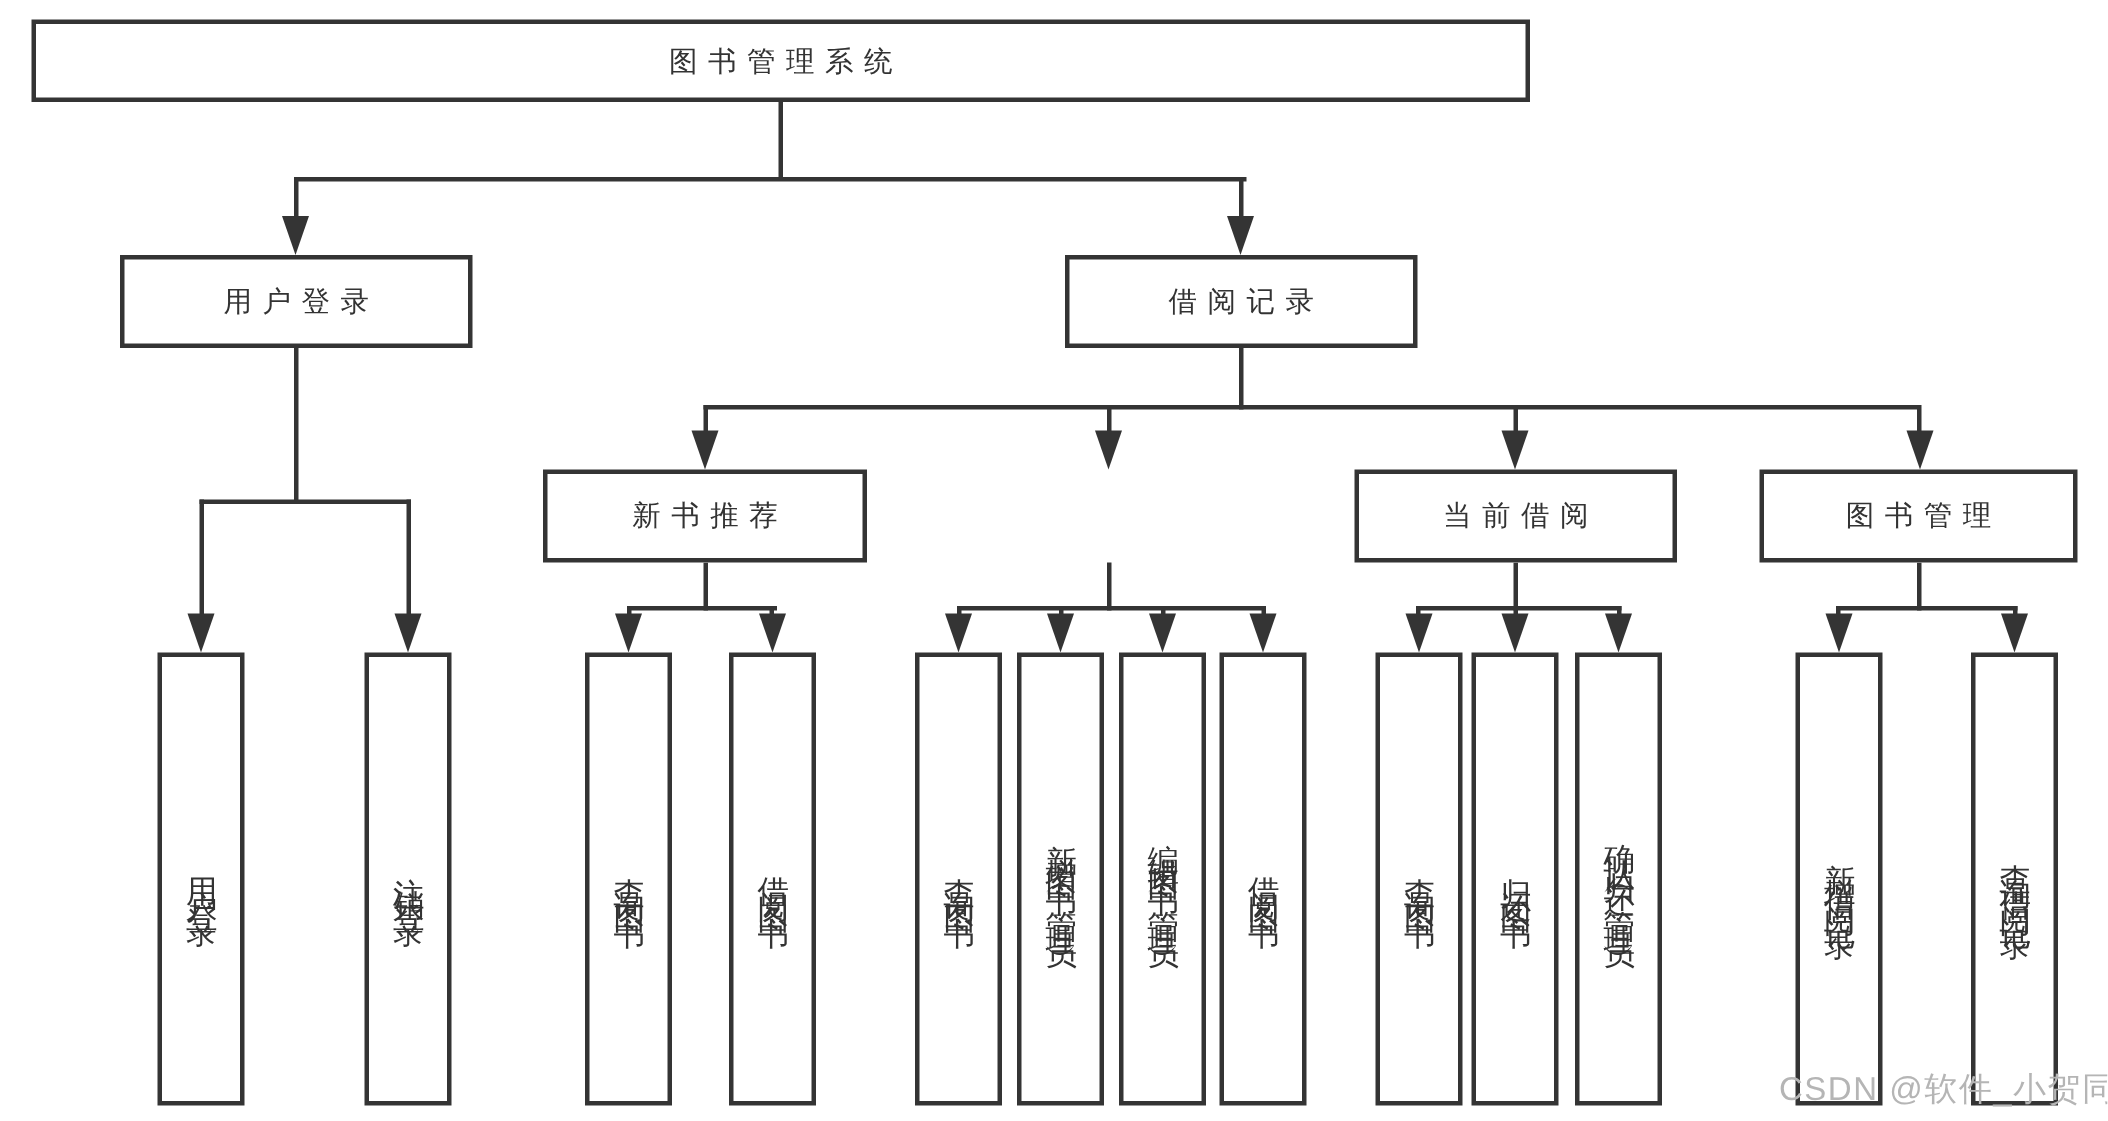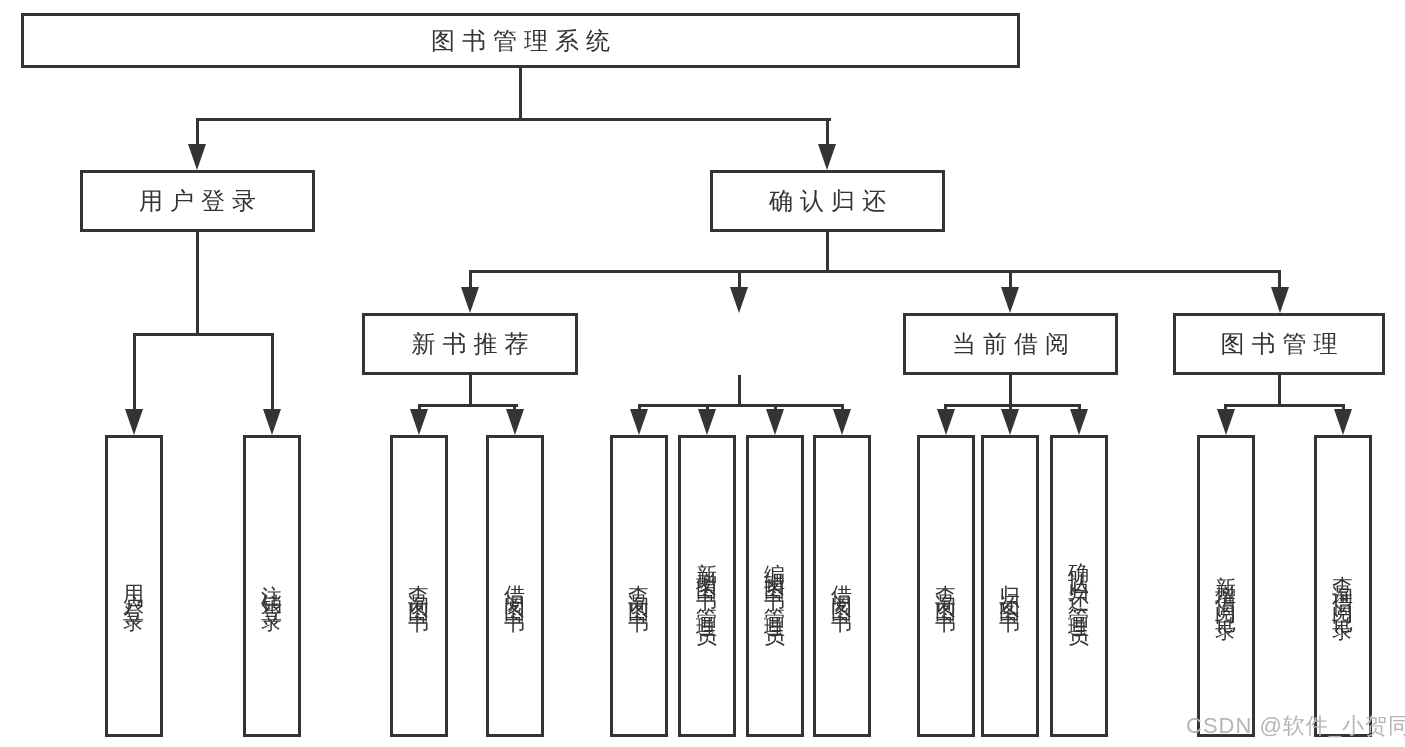--- a/index.html
+++ b/index.html
@@ -21,21 +21,21 @@
     box-sizing:border-box;
     background:#fff;
     border:3px solid var(--line);
     display:flex;
     align-items:center;
     justify-content:center;
     color:var(--text);
     z-index:2;
   }
   .node.h span{
-    font-size:24px;
+    font-size:19px;
     letter-spacing:7px;
     padding-left:7px;
     white-space:nowrap;
   }
   .node.v span{
     writing-mode:vertical-rl;
     text-orientation:mixed;
     font-size:21px;
     line-height:1.1;
     letter-spacing:9px;
@@ -70,21 +70,21 @@
 <div class="canvas">
 
   <div class="node h" style="left:21px;top:13px;width:999px;height:55px">
     <span>图书管理系统</span>
   </div>
 
   <div class="node h" style="left:80px;top:170px;width:235px;height:62px">
     <span>用户登录</span>
   </div>
   <div class="node h" style="left:710px;top:170px;width:235px;height:62px">
-    <span>确认归还</span>
+    <span>借阅记录</span>
   </div>
 
   <div class="node h" style="left:362px;top:313px;width:216px;height:62px">
     <span>新书推荐</span>
   </div>
   <div class="node h" style="left:903px;top:313px;width:215px;height:62px">
     <span>当前借阅</span>
   </div>
   <div class="node h" style="left:1173px;top:313px;width:212px;height:62px">
     <span>图书管理</span>

